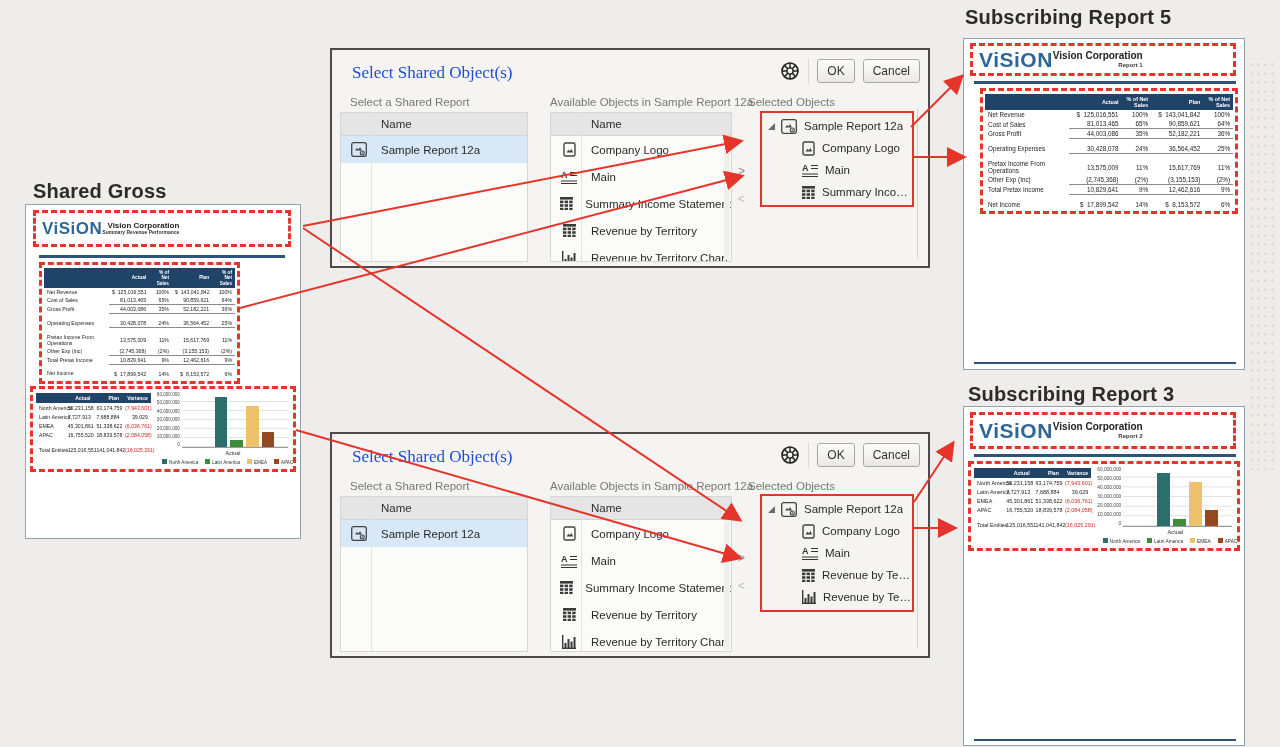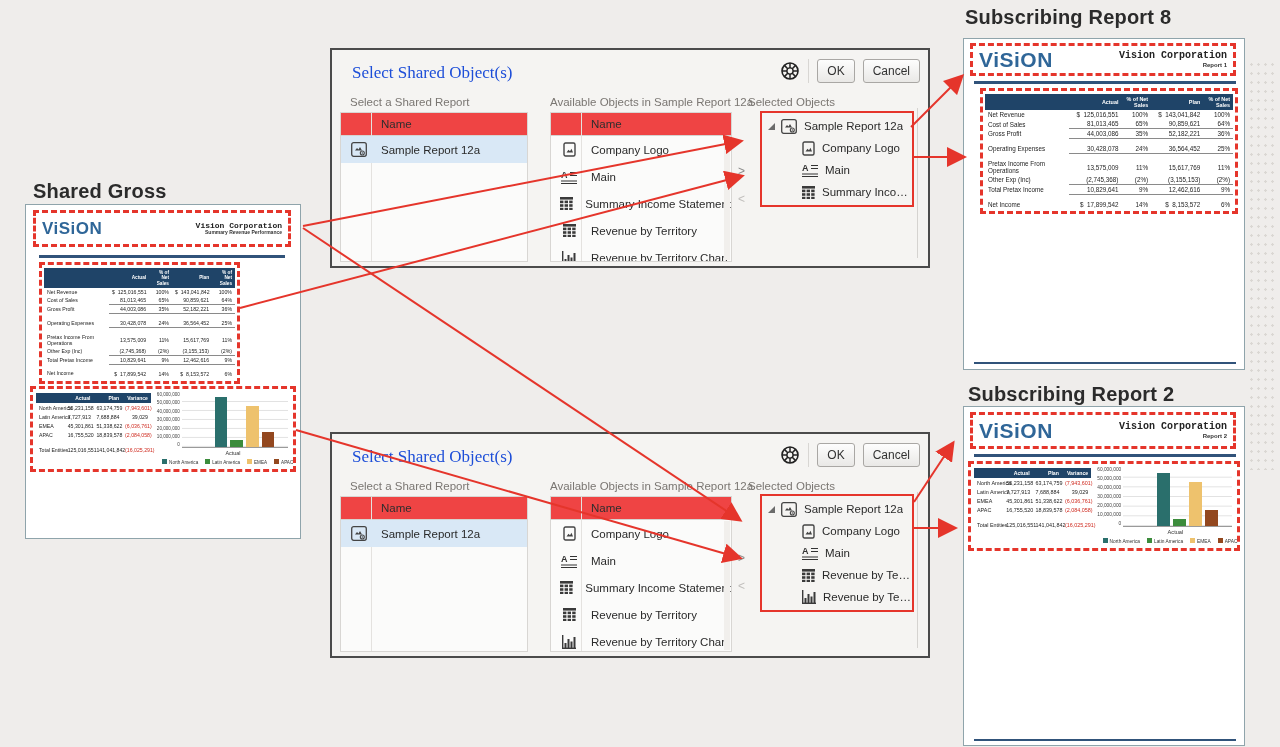--- a/index.html
+++ b/index.html
@@ -12,24 +12,24 @@
     background-size:7px 9px; opacity:.9; }
 
   
   .sec-title { position:absolute; font-size:20px; font-weight:bold; color:#2b2b2b; letter-spacing:.2px; }
 
   
   .card { position:absolute; background:#fff; border:1px solid #8fa4ab; }
   .dashed { position:absolute; border:3px dashed #e5352b; }
   .redbox { position:absolute; border:2px solid #e5352b; background:transparent; }
 
-  .rep-header { display:flex; justify-content:space-between; align-items:center; height:100%; padding:2px 6px; }
+  .rep-header { display:flex; align-items:center; height:100%; padding:2px 6px; }
   .logo { font-weight:800; color:#2f6698; letter-spacing:.5px; }
   .rh-right { text-align:right; color:#222; line-height:1.15; }
-  .rh-company { font-weight:bold;font-family:Liberation Mono, monospace; }
+  .rh-company { font-weight:bold; }
   .rh-sub { font-weight:bold; color:#333; }
   .navy-rule { position:absolute; height:3px; background:#31537a; }
 
   
   table.income { width:100%; border-collapse:collapse; table-layout:fixed; }
   table.income th { background:#1f4468; color:#fff; font-weight:bold; text-align:right; padding:2px 3px; line-height:1.15; vertical-align:middle; }
   table.income th:first-child { width:34%; }
   table.income td { text-align:right; padding:1px 3px; white-space:pre; color:#1d1d1d; }
   table.income td:first-child { text-align:left; white-space:normal; }
   table.income tr.rule td:not(:first-child) { border-top:1px solid #8a8a8a; }
@@ -81,21 +81,21 @@
   .dialog { position:absolute; width:600px; background:#f5f4f2; border:2px solid #4b4b4b; }
   .dlg-title { position:absolute; left:20px; top:13px; font-family:"Liberation Serif", serif; font-size:17px; color:#1d4ed8; }
   .dlg-actions { position:absolute; right:8px; top:9px; display:flex; align-items:center; gap:8px; }
   .dlg-sep { width:1px; height:24px; background:#d8d6d3; }
   .btn { min-width:34px; padding:4px 9px; font-size:12px; color:#333; text-align:center;
     background:linear-gradient(#fdfdfd,#e9e8e6); border:1px solid #a9a7a4; border-radius:3px; }
   .help-btn { display:flex; align-items:center; }
   .col-label { position:absolute; font-size:11.5px; color:#7a7672; }
   .panel { position:absolute; background:#fbfbfa; border:1px solid #d8d6d3; overflow:hidden; }
   .panel .vline { position:absolute; left:30px; top:0; bottom:0; width:1px; background:#e4e2df; }
-  .panel-header { height:23px; background:#ef4444; border-bottom:1px solid #d5d3d0; display:flex; align-items:center; padding-left:40px; font-size:11.5px; color:#2e2e2e; }
+  .panel-header { height:23px; background:#e5e5e5; border-bottom:1px solid #d5d3d0; display:flex; align-items:center; padding-left:40px; font-size:11.5px; color:#2e2e2e; }
   .lrow { display:flex; align-items:center; height:27px; padding-left:6px; font-size:11.5px; color:#2a2a2a; position:relative; }
   .lrow .icon { width:24px; display:flex; justify-content:center; }
   .lrow .lbl { margin-left:10px; white-space:nowrap; }
   .lrow.selected { background:#d9e8f6; }
   .scroll-strip { position:absolute; top:24px; bottom:1px; right:1px; width:6px; background:#f1efec; }
   .shuttle { position:absolute; font-size:12px; line-height:1; }
   .right-divider { position:absolute; width:1px; background:#d5d3d0; }
 
   
   .sel-box { position:absolute; width:154px; padding:2px 0; }
@@ -658,21 +658,21 @@
               </g>
               <line x1="0.7" y1="0" x2="0.7" y2="13.3" stroke="#3a3a3a" stroke-width="1.4"></line>
               <line x1="0" y1="13.3" x2="14" y2="13.3" stroke="#3a3a3a" stroke-width="1.4"></line>
             </svg>
           </span>
           <span class="lbl">Revenue by Territory C...</span>
         </div>
     </div>
   </div>
 
-  <div class="sec-title" style="left:965px; top:6px;">Subscribing Report 8</div>
+  <div class="sec-title" style="left:965px; top:6px;">Subscribing Report 5</div>
   <div class="card sub-card" style="left:963px; top:38px; width:282px; height:332px;">
     <div class="dashed" style="left:6px; top:4px; width:266px; height:33px;">
       <div class="rep-header">
         <span class="logo">ViSiON</span>
         <span class="rh-right">
           <div class="rh-company">Vision Corporation</div>
           <div class="rh-sub">Report 1</div>
         </span>
       </div>
     </div>
@@ -744,21 +744,21 @@
               <td>14%</td>
               <td>$  8,153,572</td>
               <td>6%</td>
             </tr>
         </tbody>
       </table>
     </div>
     <div class="navy-rule" style="left:10px; bottom:5px; width:262px; height:2px;"></div>
   </div>
 
-  <div class="sec-title" style="left:968px; top:383px;">Subscribing Report 2</div>
+  <div class="sec-title" style="left:968px; top:383px;">Subscribing Report 3</div>
   <div class="card sub-card" style="left:963px; top:406px; width:282px; height:340px;">
     <div class="dashed" style="left:6px; top:5px; width:266px; height:37px;">
       <div class="rep-header">
         <span class="logo">ViSiON</span>
         <span class="rh-right">
           <div class="rh-company">Vision Corporation</div>
           <div class="rh-sub">Report 2</div>
         </span>
       </div>
     </div>

